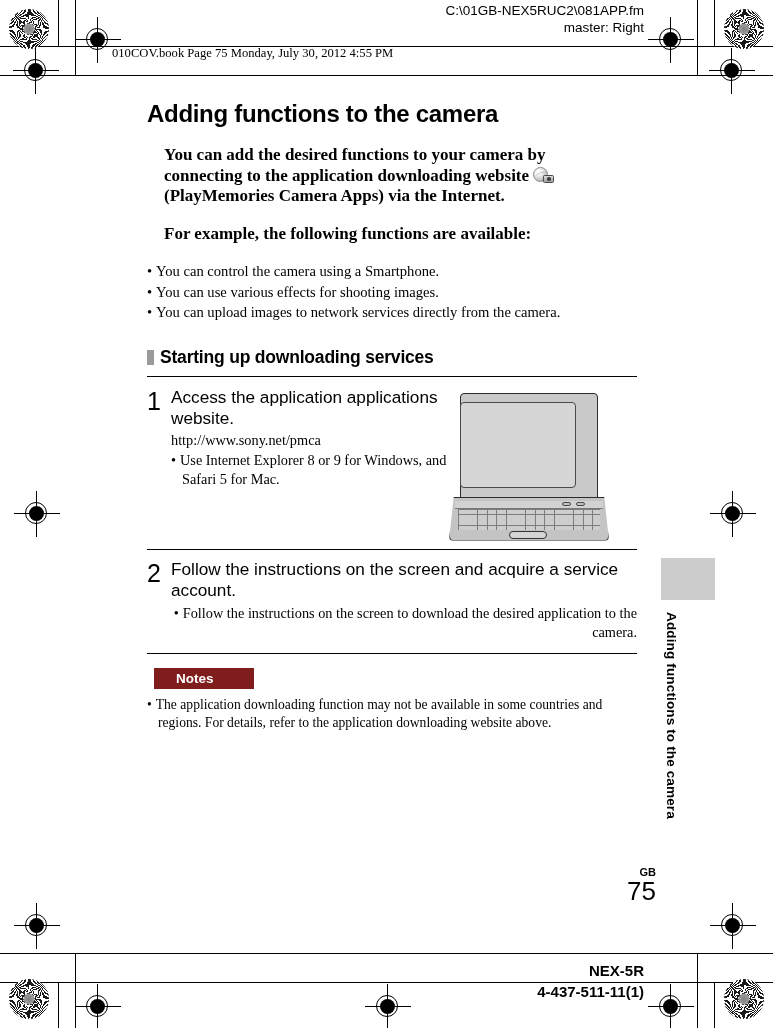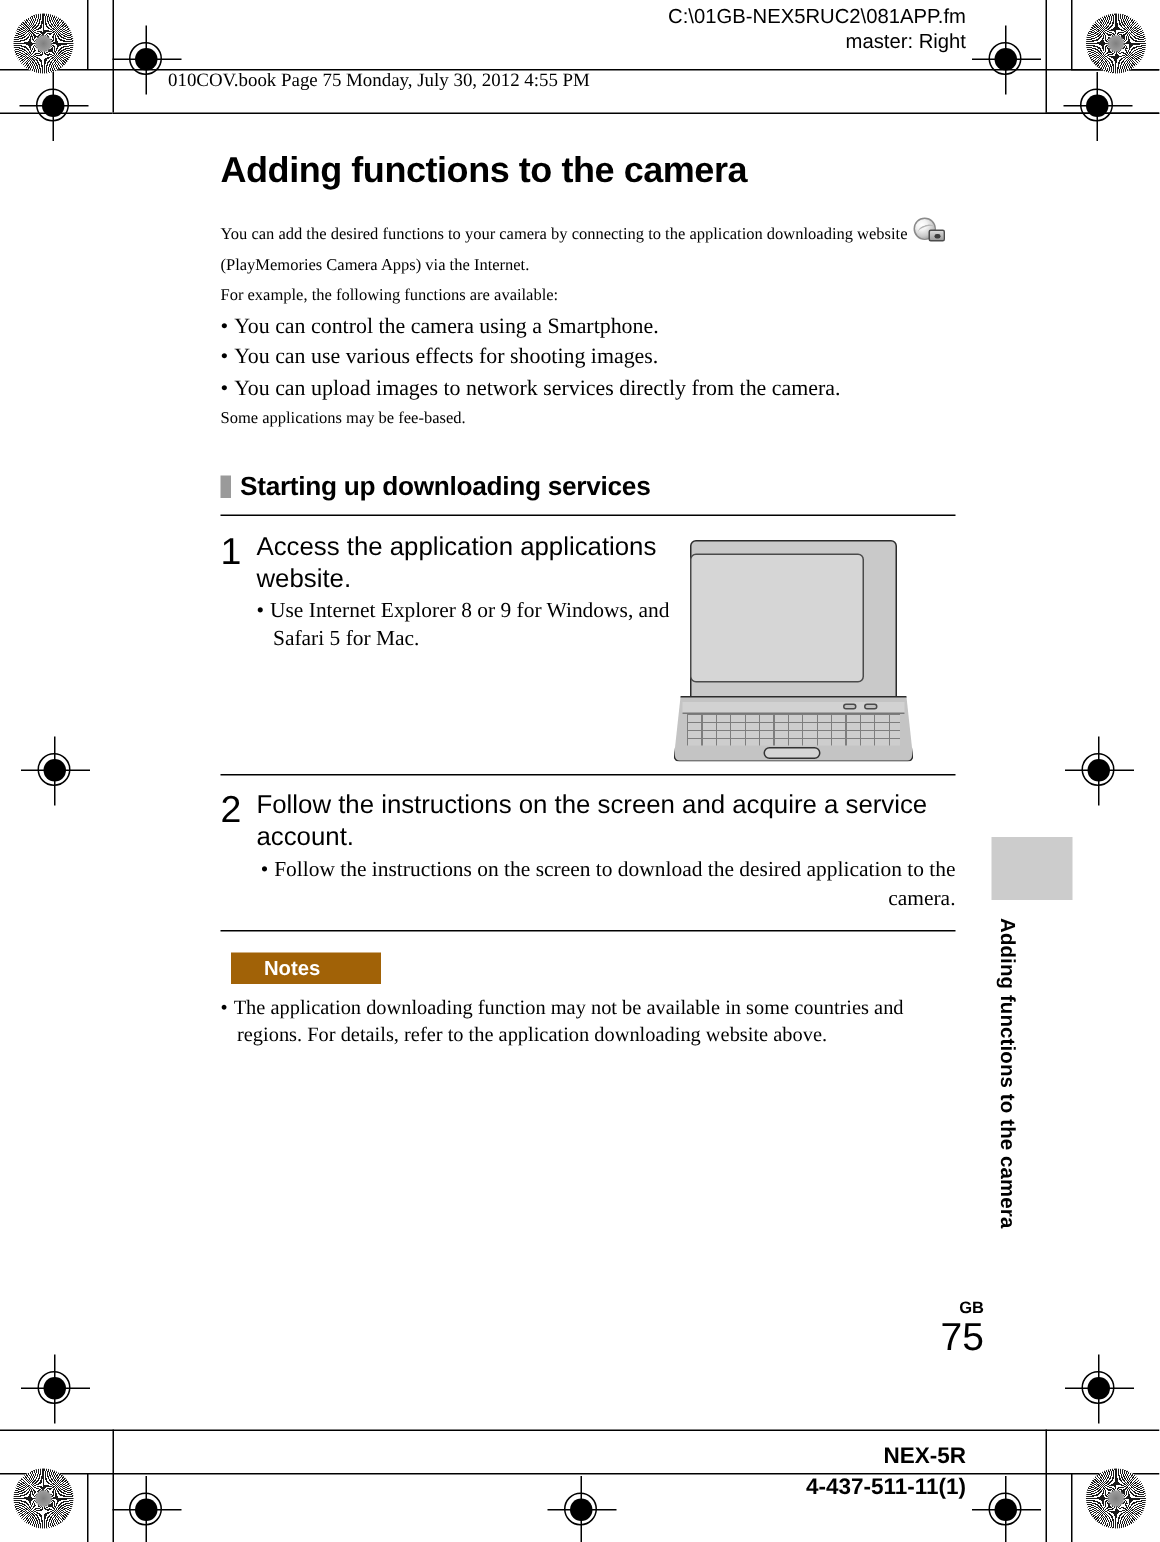--- a/index.html
+++ b/index.html
@@ -114,23 +114,24 @@
   }
   h1.page-title {
     font-family: "Liberation Sans", sans-serif;
     font-size: 24px;
     font-weight: bold;
     letter-spacing: -0.3px;
     margin: 0 0 17px 0;
   }
   p.body-line, .body-line {
     font-family: "Liberation Serif", serif;
-    font-size: 11px;
+    font-size: 17px;
     line-height: 20.5px;
-    margin: 0;
+    margin: 17px;
+    font-weight: bold;
   }
   .intro-para { margin-bottom: 0; }
   .inline-icon {
     display: inline-block;
     vertical-align: -3px;
     width: 24px;
     height: 17px;
     position: relative;
     margin: 0 3px;
   }
@@ -322,21 +323,21 @@
     border: 1px solid #4a4a4a;
     border-radius: 2px;
     box-sizing: border-box;
   }
   .led.a { left: 113px; }
   .led.b { left: 127px; }
 
   
   .notes-badge {
     display: inline-block;
-    background: #a16207;
+    background: #7f1d1d;
     color: #fff;
     font-family: "Liberation Sans", sans-serif;
     font-size: 13.5px;
     font-weight: bold;
     padding: 3px 40px 3px 22px;
     margin-left: 7px;
   }
   ul.notes-list {
     list-style: none;
     margin: 7px 0 0 0;
@@ -535,34 +536,34 @@
   </p>
 
   <p class="body-line">For example, the following functions are available:</p>
 
   <ul class="dash-list">
     <li>You can control the camera using a Smartphone.</li>
     <li>You can use various effects for shooting images.</li>
     <li>You can upload images to network services directly from the camera.</li>
   </ul>
 
-  <p class="body-line">Some applications may be fee-based.</p>
 
   <div class="sec-head">
     <span class="sec-bar"></span>
     <span class="sec-title">Starting up downloading services</span>
   </div>
   <div class="rule"></div>
 
   <div class="step-row" style="margin-top:10px;">
     <div class="step1-text">
       <div class="step">
         <div class="step-num">1</div>
         <div class="step-body">
           <div class="step-title">Access the application applications website.</div>
+          <div class="step-sub">http://www.sony.net/pmca</div>
           <ul class="dash-list" style="margin-top:1px;">
             <li style="font-size:14.3px;line-height:19px;">Use Internet Explorer 8 or 9 for Windows, and Safari 5 for Mac.</li>
           </ul>
         </div>
       </div>
     </div>
     <div class="step1-art">
       <div class="laptop">
         <div class="lid"></div>
         <div class="screen"></div>

